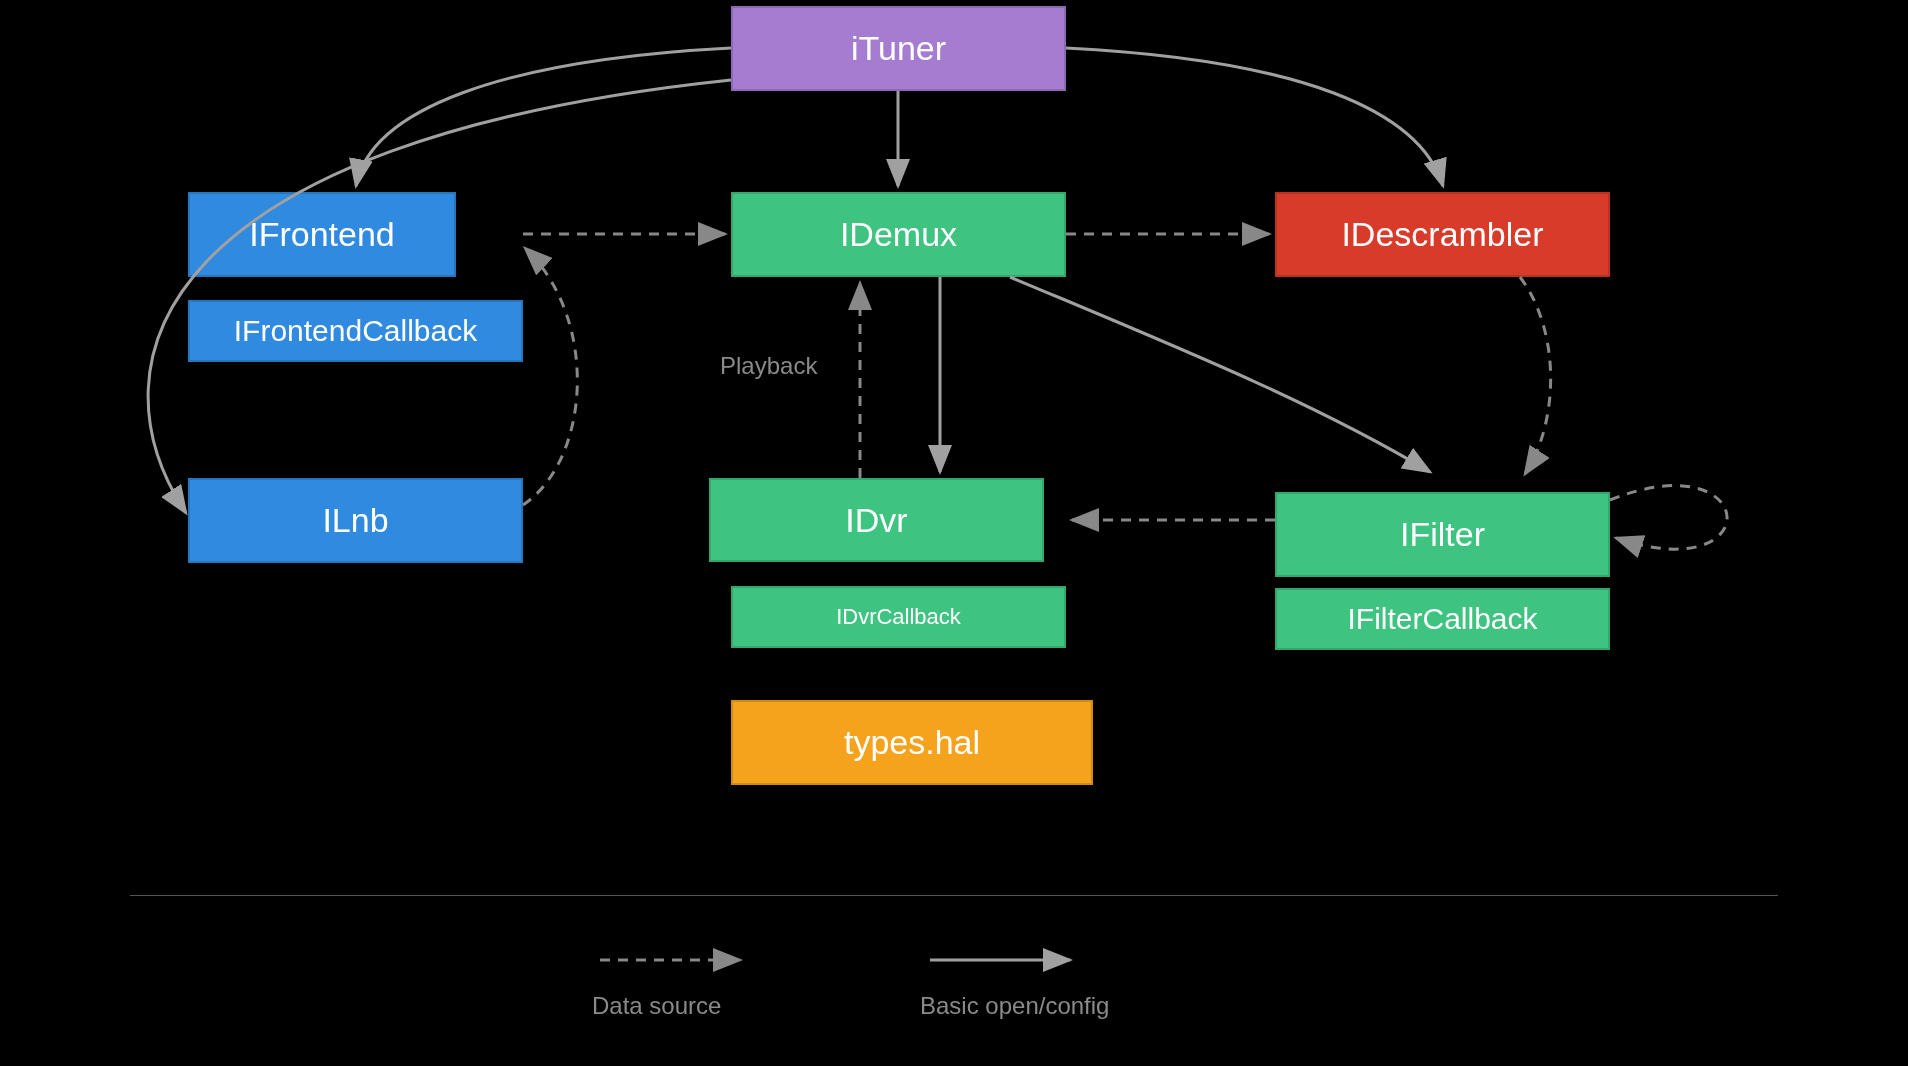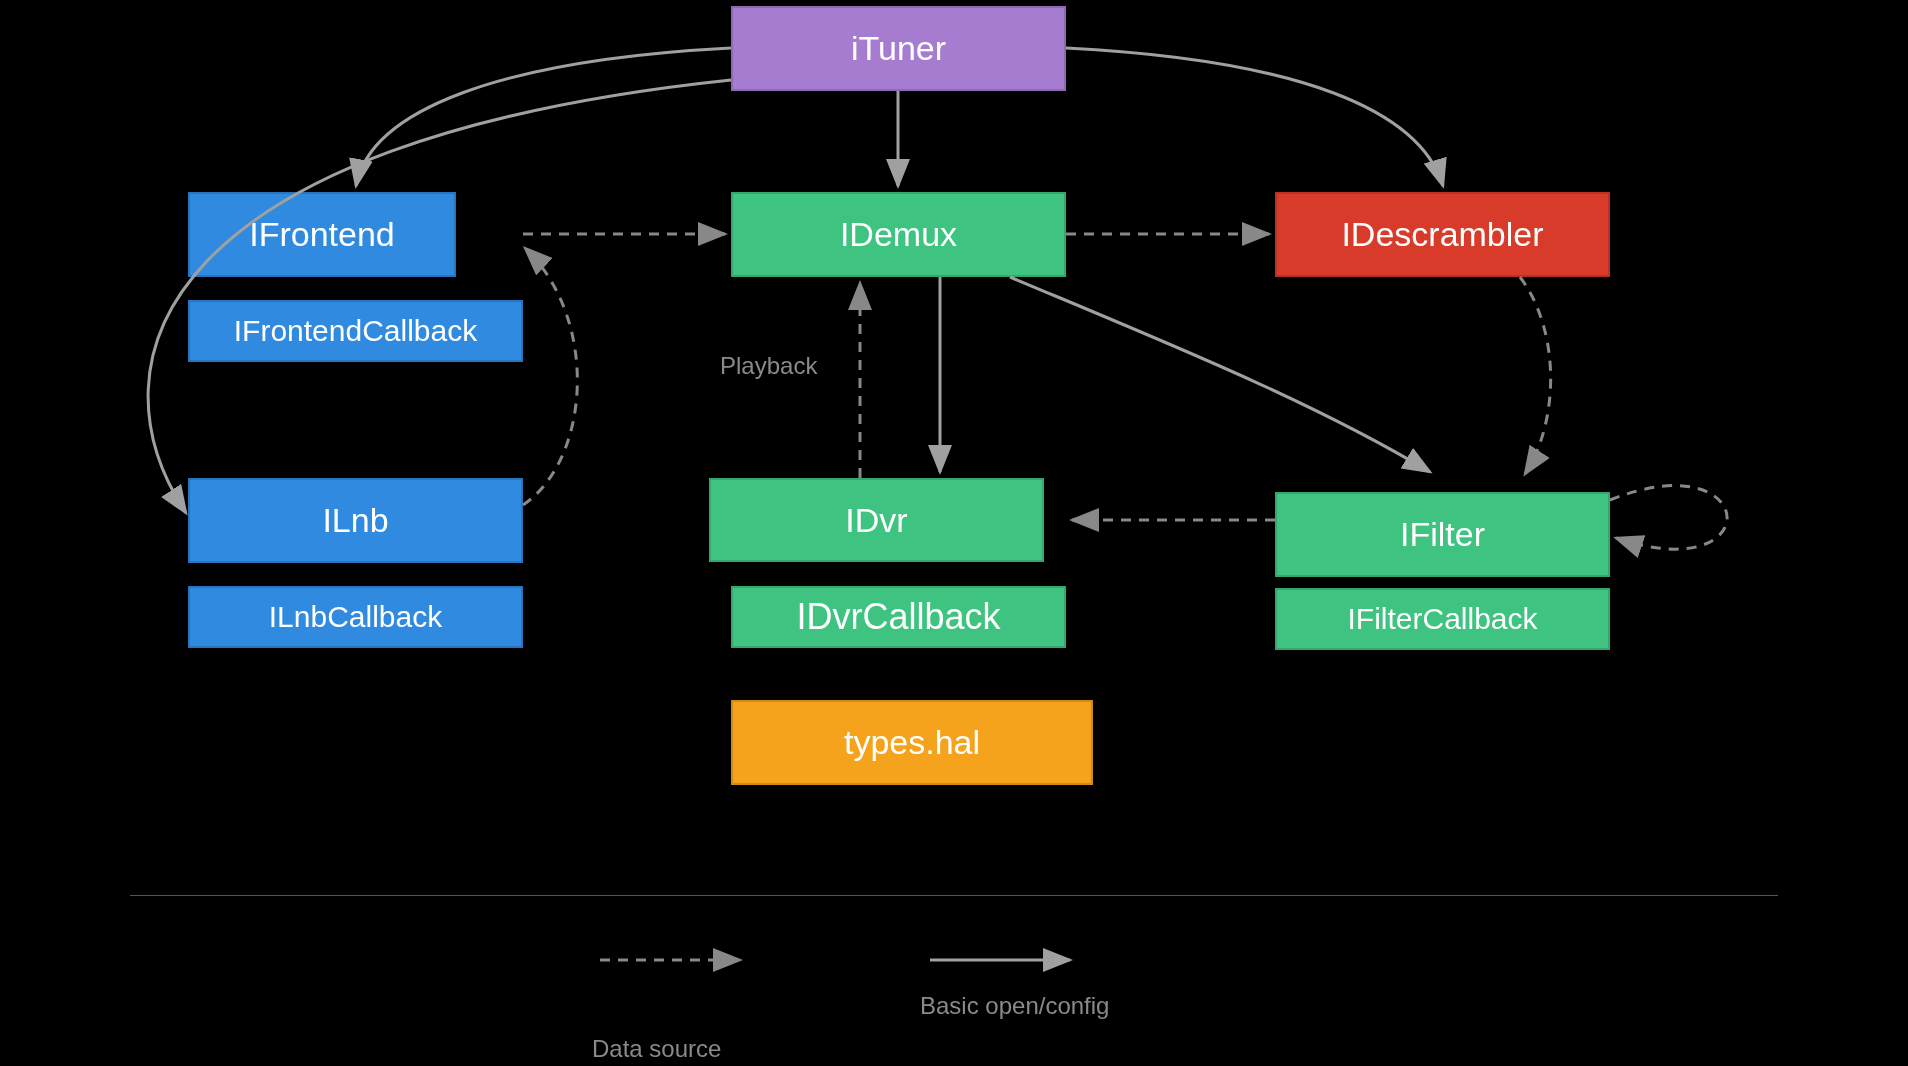--- a/index.html
+++ b/index.html
@@ -45,41 +45,40 @@
 <div class="canvas">
 
   <div class="box purple" style="left:731px; top:6px; width:335px; height:85px;">iTuner</div>
 
   <div class="box blue" style="left:188px; top:192px; width:268px; height:85px;">IFrontend</div>
 
   <div class="box blue" style="left:188px; top:300px; width:335px; height:62px; font-size:30px;">IFrontendCallback</div>
 
   <div class="box blue" style="left:188px; top:478px; width:335px; height:85px;">ILnb</div>
 
-  <div class="box blue" style="left:188px; top:586px; width:335px; height:62px; font-size:30px;">ILnbCallback</div>
 
   <div class="box green" style="left:731px; top:192px; width:335px; height:85px;">IDemux</div>
 
   <div class="box green" style="left:709px; top:478px; width:335px; height:84px;">IDvr</div>
 
-  <div class="box green" style="left:731px; top:586px; width:335px; height:62px; font-size:36px;">IDvrCallback</div>
+  <div class="box green" style="left:731px; top:586px; width:335px; height:62px; font-size:22px;">IDvrCallback</div>
 
   <div class="box orange" style="left:731px; top:700px; width:362px; height:85px;">types.hal</div>
 
   <div class="box red" style="left:1275px; top:192px; width:335px; height:85px;">IDescrambler</div>
 
   <div class="box green" style="left:1275px; top:478px; width:335px; height:85px;margin-top:14px;">IFilter</div>
 
   <div class="box green" style="left:1275px; top:588px; width:335px; height:62px; font-size:30px;">IFilterCallback</div>
 
   <div class="label" style="left:720px; top:352px;">Playback</div>
 
   <div class="legend-line"></div>
 
-  <div class="label" style="left:592px; top:1035px;">Data source</div>
+  <div class="label" style="left:592px; top:992px;">Data source</div>
   <div class="label" style="left:920px; top:992px;">Basic open/config</div>
 
   <svg class="arrows">
     <defs>
       <marker id="arrowhead" markerWidth="10" markerHeight="8" refX="9" refY="4" orient="auto">
         <polygon points="0 0, 10 4, 0 8" fill="#a0a0a0"></polygon>
       </marker>
       <marker id="arrowhead-dash" markerWidth="10" markerHeight="8" refX="9" refY="4" orient="auto">
         <polygon points="0 0, 10 4, 0 8" fill="#888"></polygon>
       </marker>

